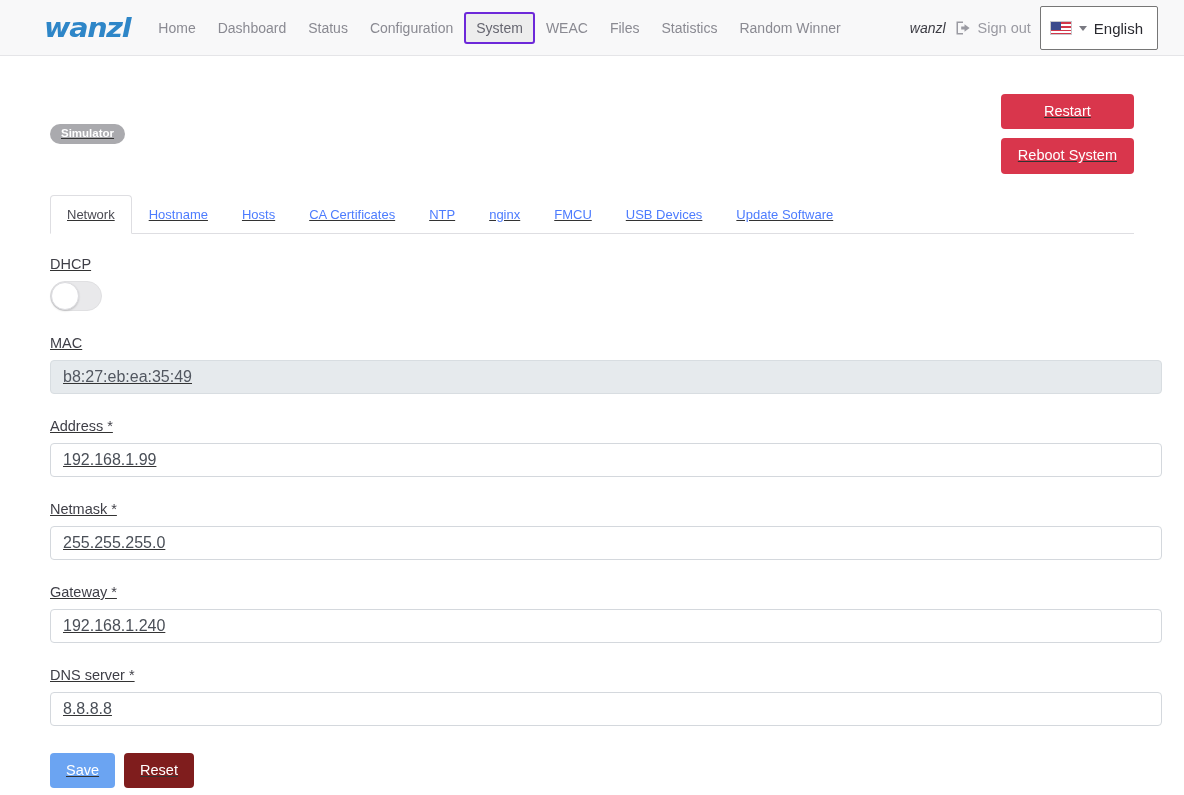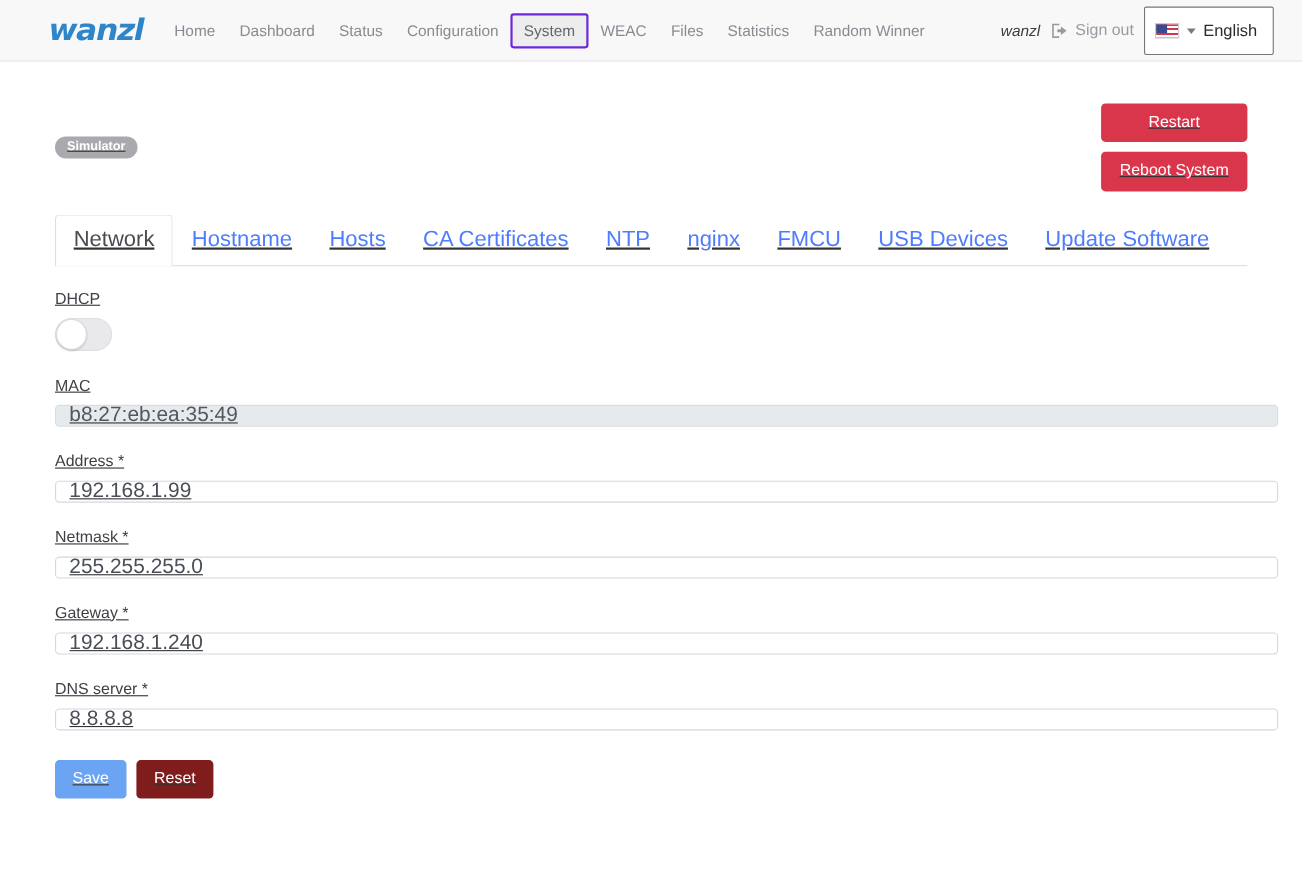--- a/index.html
+++ b/index.html
@@ -148,21 +148,21 @@
   .btn-reset { background: #7f1d1d; color: #ffffff; padding: 9px 16px; }
 
   
   .tabs {
     display: flex;
     align-items: flex-end;
     margin-top: 21px;
     border-bottom: 1px solid #dedee2;
   }
   .tab {
-    font-size: 20px;
+    font-size: 13px;
     color: #4d7cfe;
     padding: 11px 16px;
     border: 1px solid transparent;
     border-radius: 4px 4px 0 0;
     margin-bottom: -1px;
     cursor: pointer;
     white-space: nowrap;
   }
   .tab.active {
     color: #4a4a52;
@@ -194,26 +194,26 @@
     width: 28px; height: 28px;
     border-radius: 50%;
     background: #ffffff;
     border: 1px solid #dcdce0;
     box-shadow: 0 1px 2px rgba(0,0,0,0.16);
   }
 
   .input {
     display: block;
     width: 1112px;
-    height: 20px;
+    height: 34px;
     border: 1px solid #d4d8dd;
     border-radius: 4px;
     background: #ffffff;
     color: #4a4f57;
-    font-size: 19px;
+    font-size: 16px;
     font-family: "Liberation Sans", sans-serif;
     padding: 6px 12px;
     outline: none;
   }
   .input.readonly {
     background: #e6eaed;
     border-color: #d8dde1;
     color: #525760;
   }
   .actions { margin-top: 27px; display: flex; gap: 9px; }

